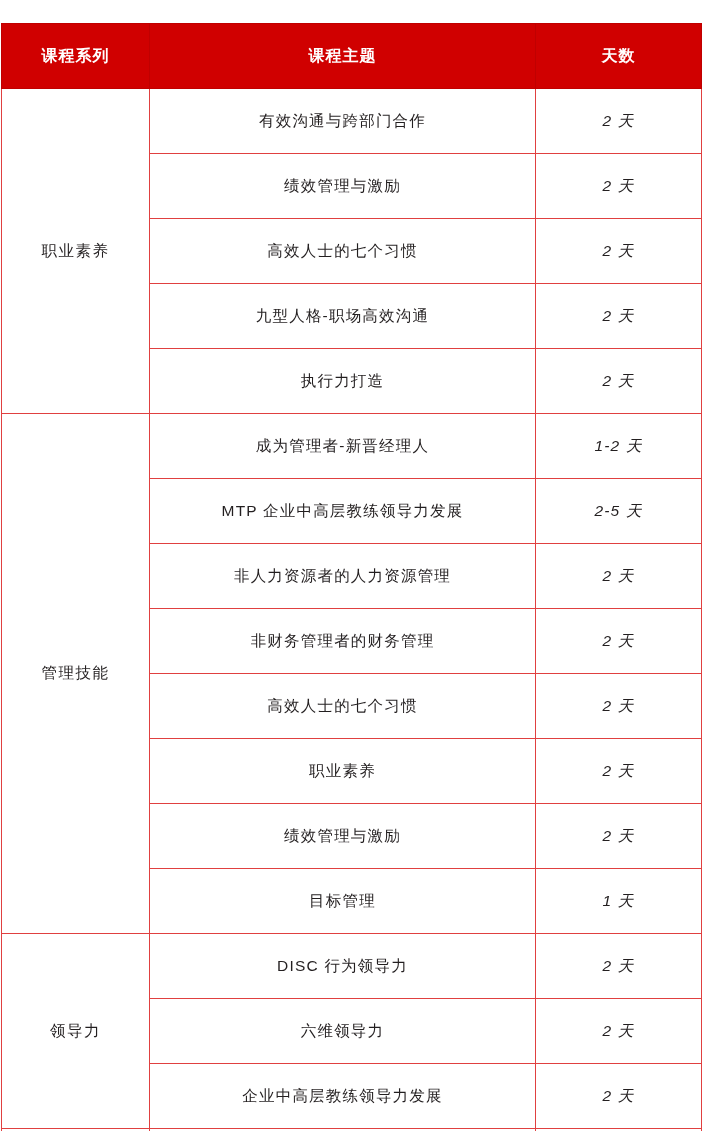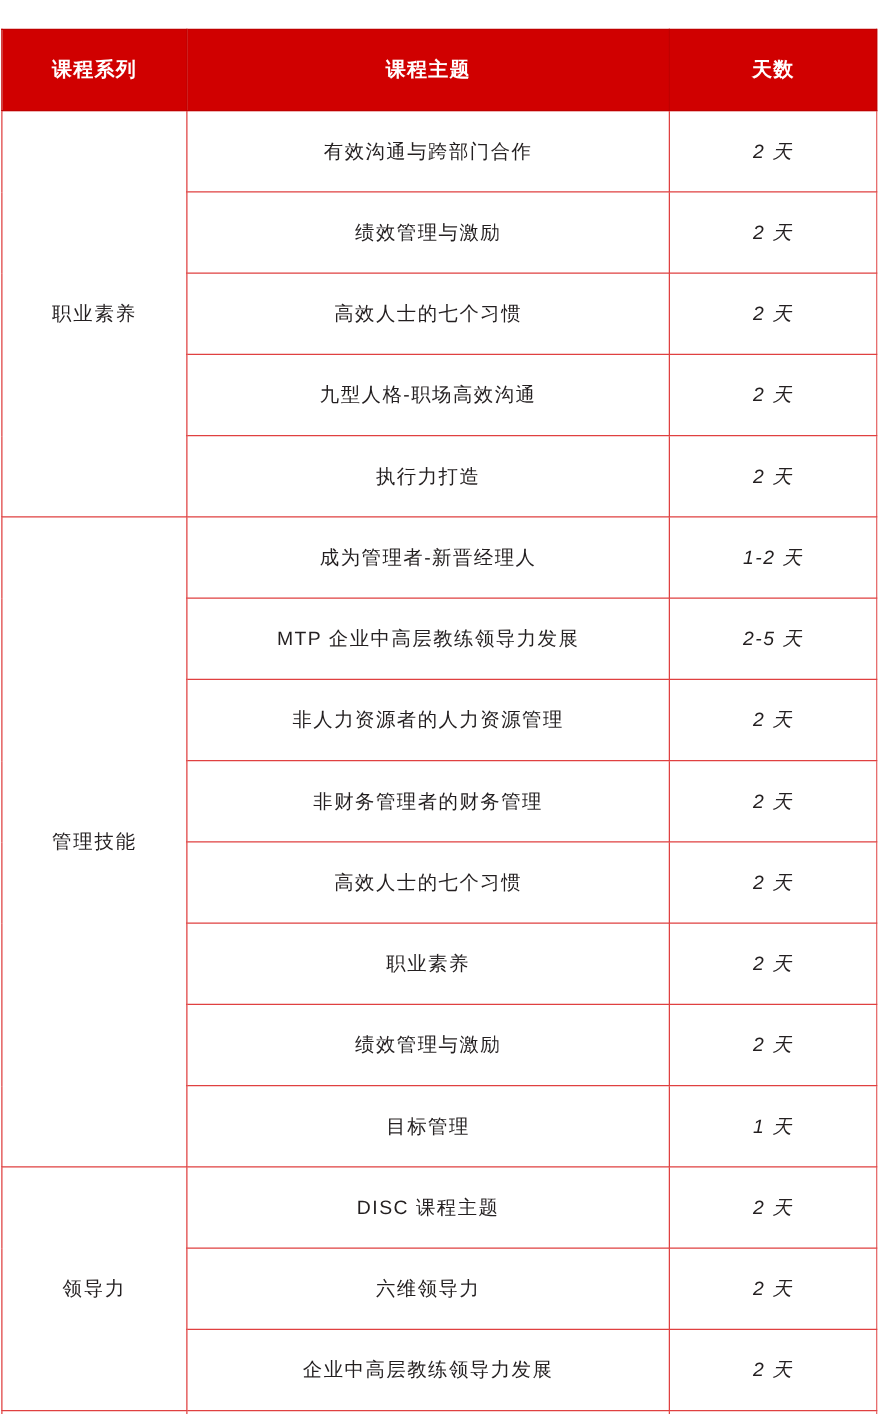--- a/index.html
+++ b/index.html
@@ -137,21 +137,21 @@
         <td class="topic-cell">绩效管理与激励</td>
         <td class="days-cell">2 天</td>
       </tr>
       <tr>
         <td class="topic-cell">目标管理</td>
         <td class="days-cell">1 天</td>
       </tr>
 
       <tr class="section-start">
         <td class="series-cell" rowspan="3">领导力</td>
-        <td class="topic-cell">DISC 课程主题</td>
+        <td class="topic-cell">DISC 行为领导力</td>
         <td class="days-cell">2 天</td>
       </tr>
       <tr>
         <td class="topic-cell">六维领导力</td>
         <td class="days-cell">2 天</td>
       </tr>
       <tr>
         <td class="topic-cell">企业中高层教练领导力发展</td>
         <td class="days-cell">2 天</td>
       </tr>

